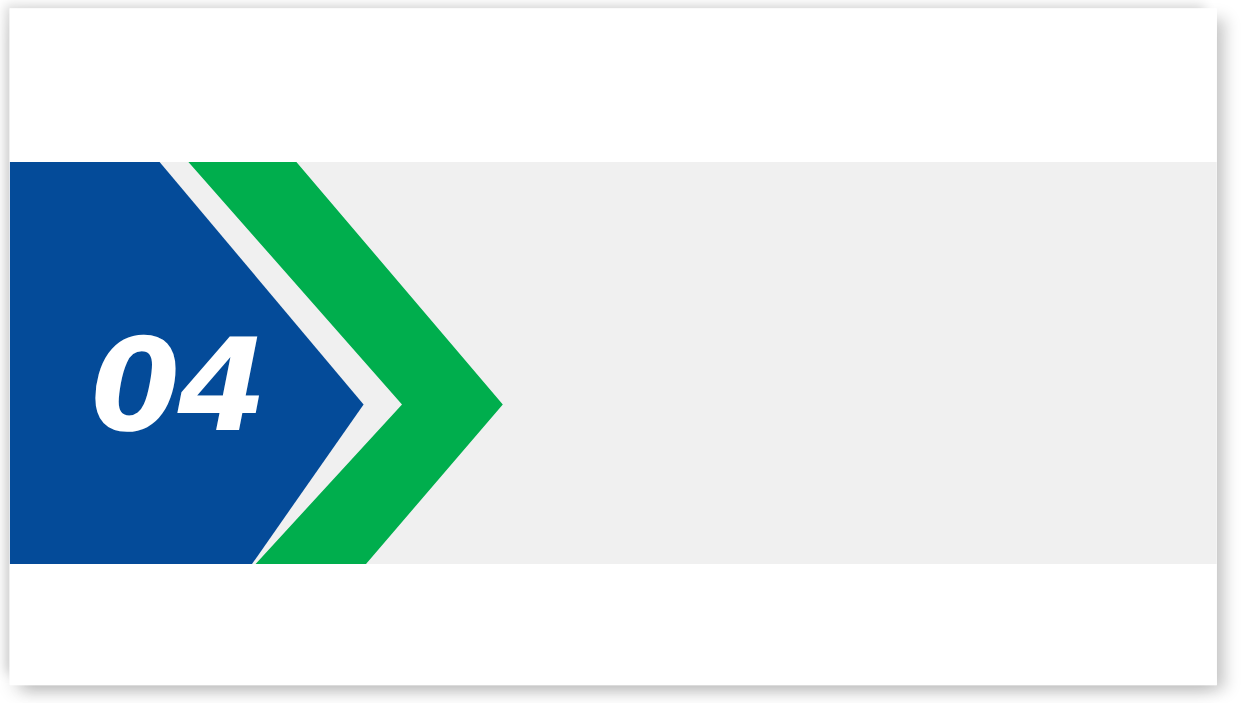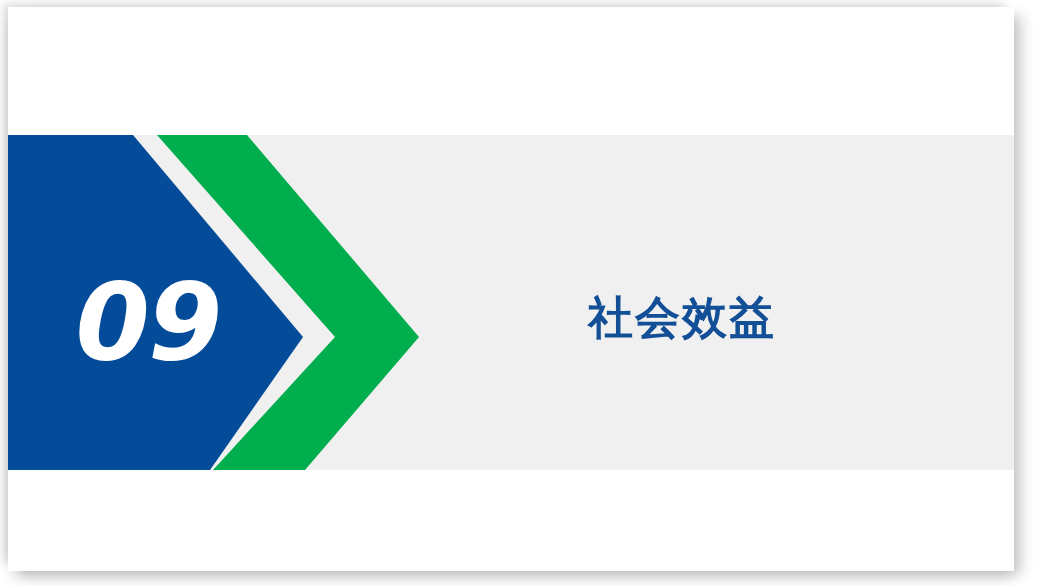--- a/index.html
+++ b/index.html
@@ -109,18 +109,17 @@
 
   <div id="slide">
 
     <div id="band"></div>
 
     <svg id="shapes" viewBox="0 0 1006 335" preserveAspectRatio="none">
       <polygon points="0,0 125,0 295,202 202,335 0,335" fill="#044b99"></polygon>
       <polygon points="149,0 239,0 411,202 297,335 205,335 327,202" fill="#00ae4d"></polygon>
     </svg>
 
-    <div id="section-number">09</div>
+    <div id="section-number">04</div>
 
-    <div id="section-title">社会效益</div>
 
   </div>
 </div>
 
 </body></html>

